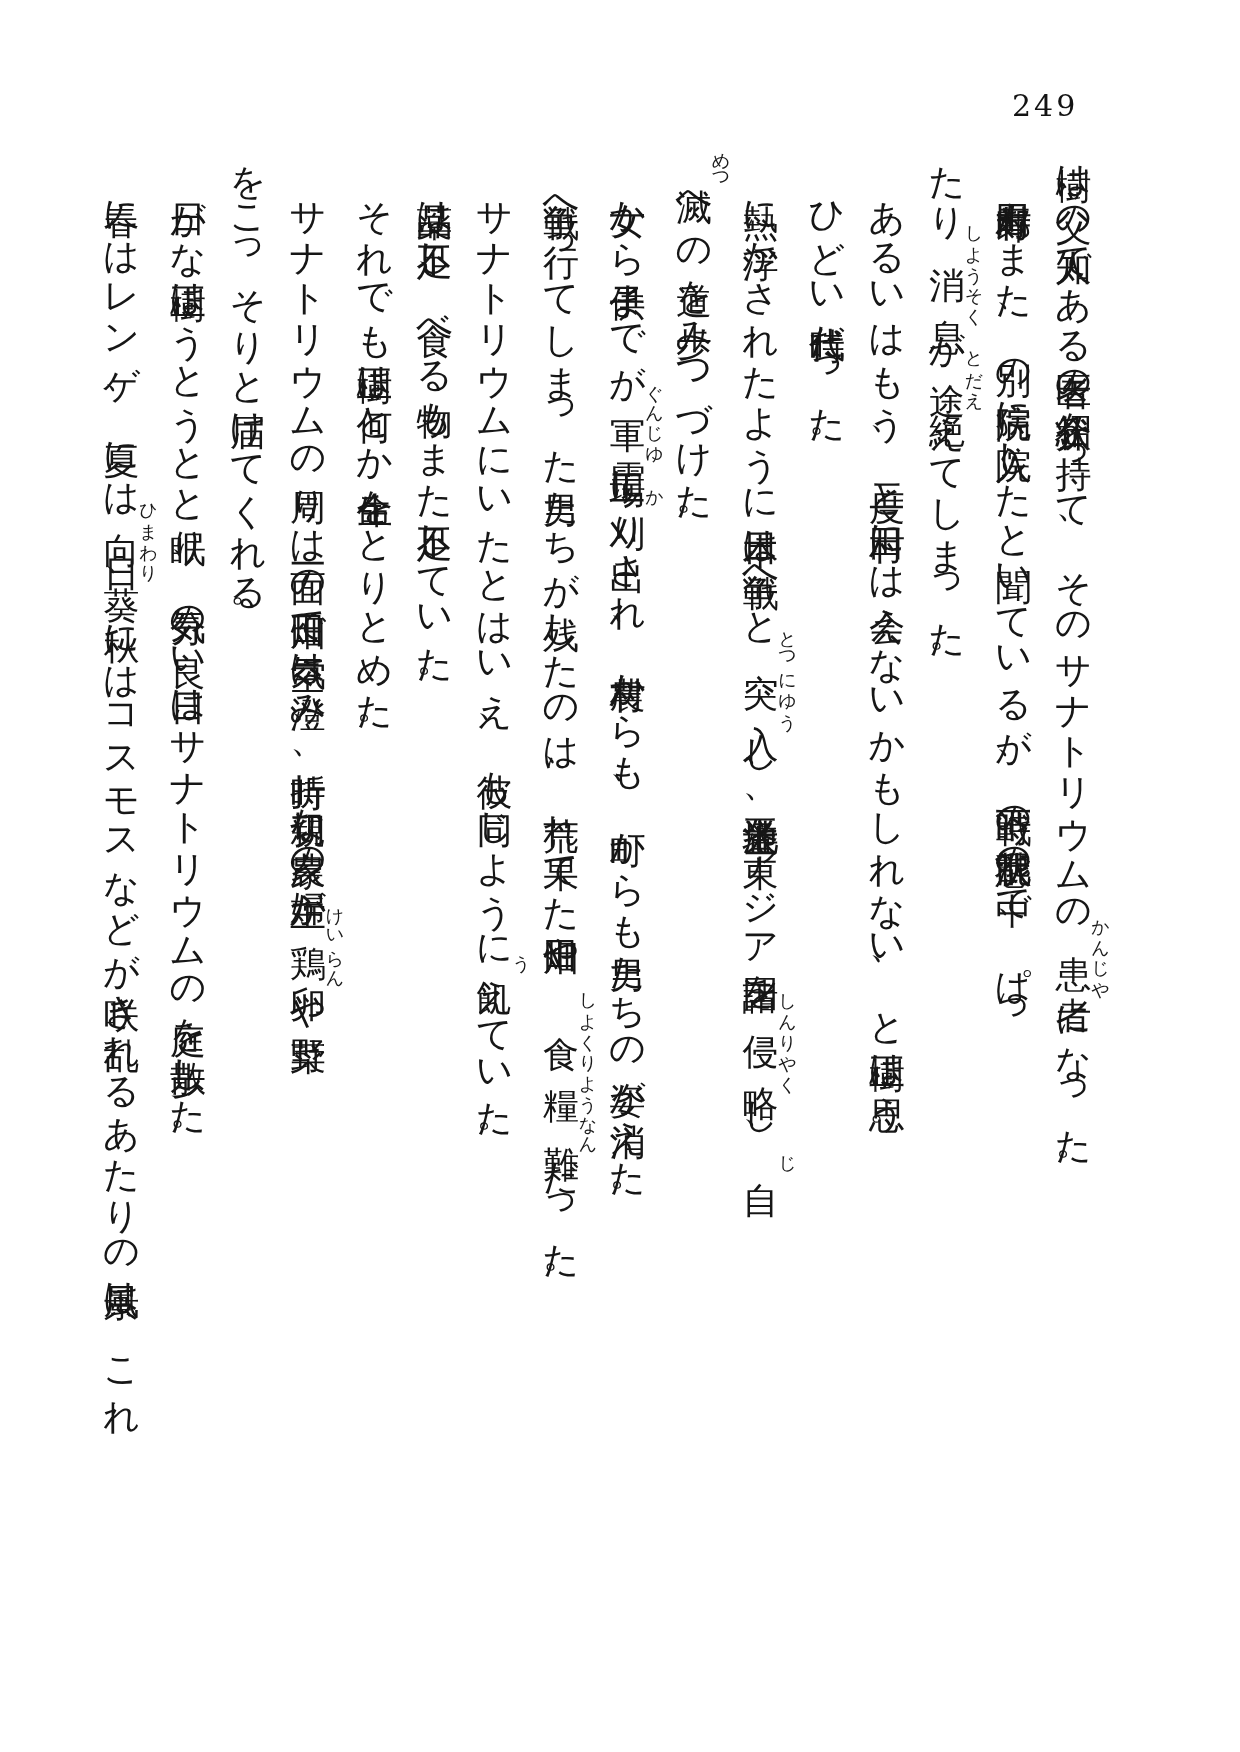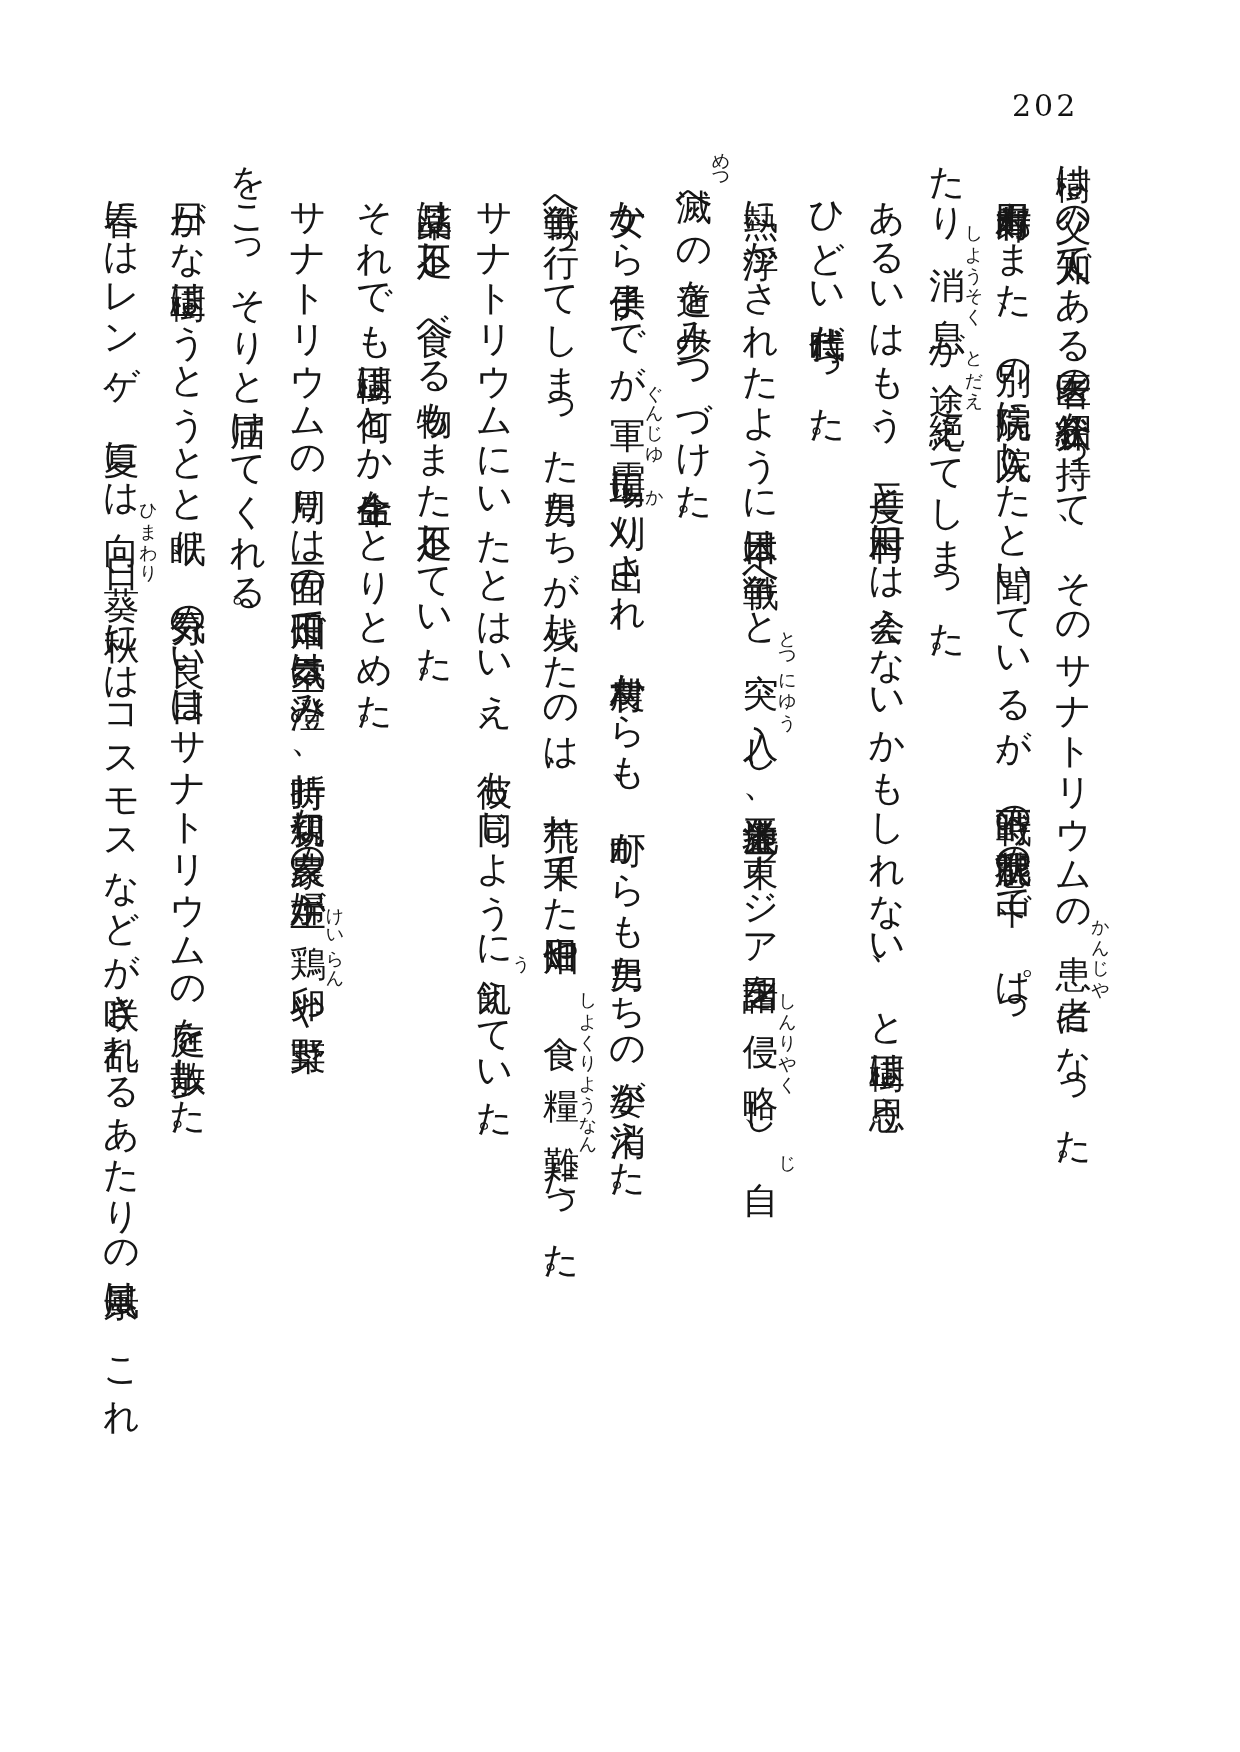--- a/index.html
+++ b/index.html
@@ -39,21 +39,21 @@
   rt {
     font-size: 18px;
     letter-spacing: 0;
     color: #1a1a1a;
   }
 </style>
 </head>
 <body>
 
 <div class="page">
-  <div class="page-number">202</div>
+  <div class="page-number">249</div>
   <div class="text-block">
       <div class="tline">樹は父の知人である医者の紹介状を持って、そのサナトリウムの<ruby>患者<rt>かんじや</rt></ruby>になった。</div>
       <div class="tline indent">田村寿郎もまた、別の病院に入院したと聞いているが、戦時下の混乱状態の中で、ぱっ</div>
       <div class="tline">たり<ruby>消息<rt>しようそく</rt></ruby>が<ruby>途絶<rt>とだえ</rt></ruby>えてしまった。</div>
       <div class="tline indent">あるいはもう、二度と田村には会えないかもしれない、と正樹は思う。</div>
       <div class="tline indent">ひどい時代だった。</div>
       <div class="tline indent">熱に浮かされたように日本は戦争へと<ruby>突入<rt>とつにゆう</rt></ruby>し、太平洋各地、東アジア諸国を<ruby>侵略<rt>しんりやく</rt></ruby>し、<ruby>自<rt>じ</rt></ruby></div>
       <div class="tline"><ruby>滅<rt>めつ</rt></ruby>への道を歩みつづけた。</div>
       <div class="tline indent">女から子供までが<ruby>軍需<rt>ぐんじゆ</rt></ruby>工場に<ruby>刈<rt>か</rt></ruby>り出され、農村からも、町からも男たちの姿が消えた。</div>
       <div class="tline indent">戦争へ行ってしまった男たちが残したのは、荒れ果てた田畑や、<ruby>食糧難<rt>しよくりようなん</rt></ruby>だった。</div>

